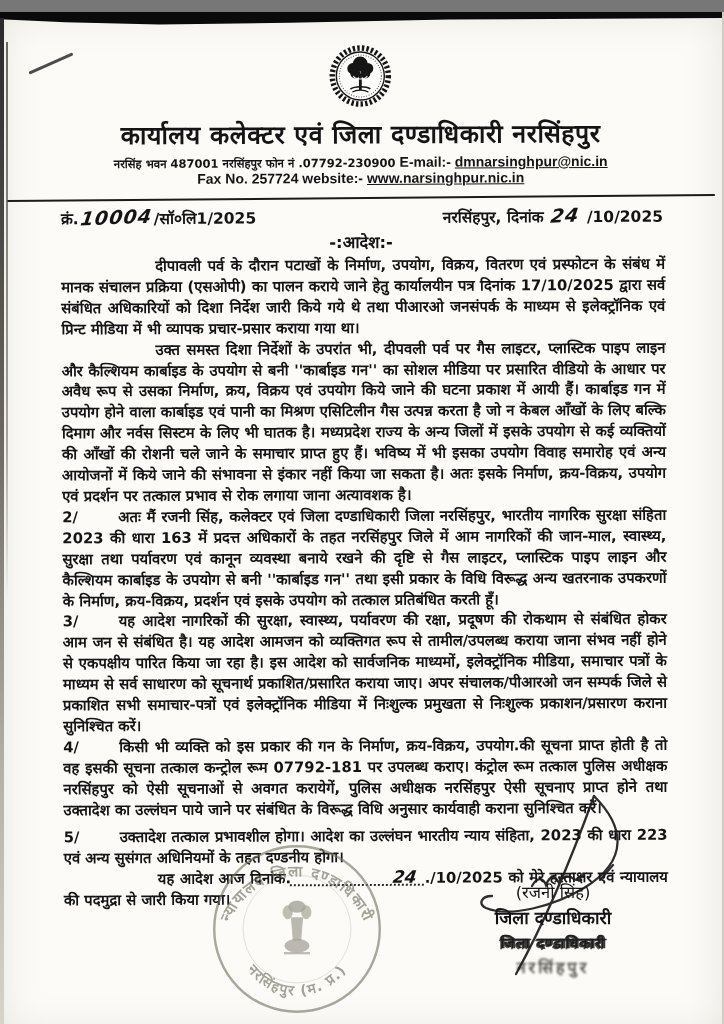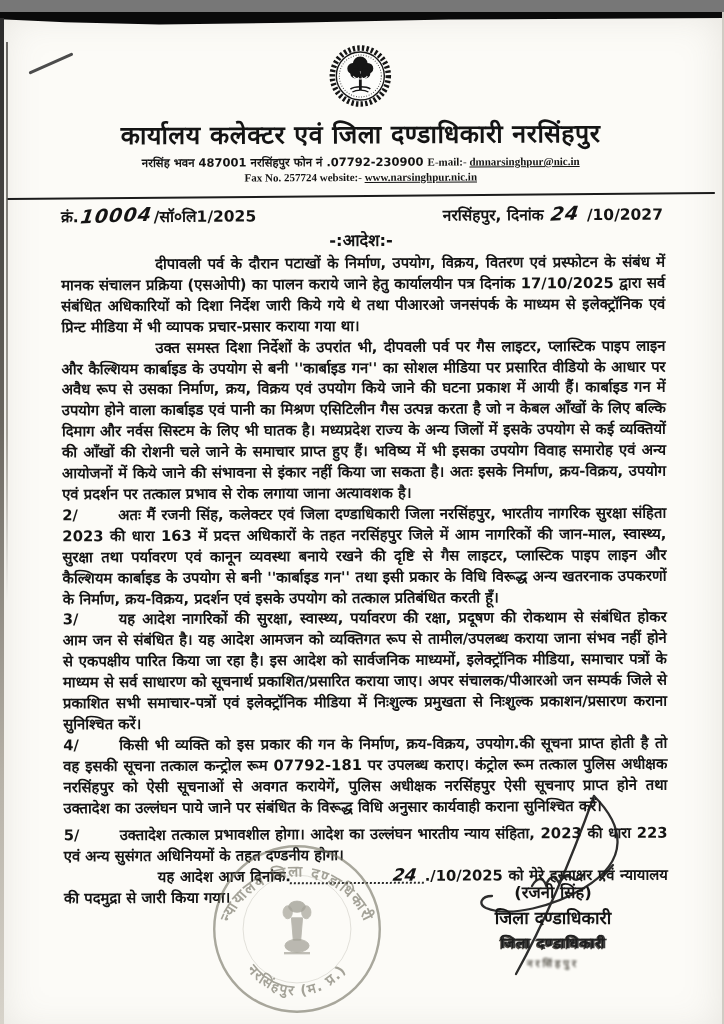--- a/index.html
+++ b/index.html
@@ -20,21 +20,21 @@
   .scan-bottom{position:absolute;bottom:0;left:0;width:100%;height:8px;
     background:linear-gradient(to top,#dedbd3,transparent);z-index:9;}
   .pen-mark{position:absolute;left:27px;top:50px;width:48px;height:3.2px;border-radius:3px;
     background:#4c4c4c;transform:rotate(-24deg);z-index:9;}
 
   
   .content{position:absolute;left:0;top:0;width:724px;transform:rotate(-0.25deg);}
   .emblem-wrap{text-align:center;padding-top:32px;}
   .title{text-align:center;font-size:25px;font-weight:700;letter-spacing:.5px;margin-top:4px;}
   .addr{text-align:center;font-size:11.5px;font-weight:700;margin-top:5px;line-height:15px;}
-  .addr .mono{font-family:Liberation Serif, serif;font-size:11px;}
+  .addr .mono{font-family:Liberation Sans, sans-serif;font-size:14px;}
   .addr .lnk{text-decoration:underline;text-align:right;}
   .rule{border-top:2.6px solid #1b1b1b;margin:10px 8px 0 8px;transform:rotate(-0.25deg);}
 
   .refrow{display:flex;justify-content:space-between;align-items:baseline;
     margin:6px 60px 0 62px;font-size:15.5px;font-weight:700;}
   .hand{font-style:italic;font-size:19px;font-weight:600;letter-spacing:1px;
     display:inline-block;transform:skewX(-10deg) rotate(-2deg);padding:0 2px;}
   .order-head{text-align:center;font-size:16.5px;font-weight:700;margin-top:2px;}
 
   .bodytext{margin:2px 58px 0 62px;}
@@ -46,25 +46,25 @@
   .hand-day{font-style:italic;font-weight:600;font-size:17px;padding:0 8px;
     border-bottom:2px dotted #2b2b2b;display:inline-block;transform:skewX(-8deg);line-height:14px;}
 
   
   .court-stamp{position:absolute;left:204px;top:824px;width:186px;height:186px;
     opacity:.62;filter:blur(.4px);z-index:2;}
 
   
   .sig-svg{position:absolute;left:432px;top:772px;width:262px;height:212px;z-index:5;}
   .sig-block{position:absolute;left:448px;top:868px;width:210px;text-align:center;z-index:4;}
-  .sig-name{font-size:16.5px;font-weight:700;text-align:center;}
+  .sig-name{font-size:16.5px;font-weight:400;text-align:center;}
   .sig-desig{font-size:17.5px;font-weight:700;margin-top:2px;}
   .sig-stamp1{font-size:14.5px;font-weight:700;color:#1d1d1d;margin-top:3px;
     filter:blur(.7px);text-shadow:1.5px 0 0 #3a3a3a,-1px 1px 0 #55524c;letter-spacing:1px;}
-  .sig-stamp2{font-size:10px;font-weight:700;color:#5d5a52;margin-top:4px;
+  .sig-stamp2{font-size:16px;font-weight:700;color:#5d5a52;margin-top:4px;
     filter:blur(.9px);letter-spacing:3px;}
 </style>
 </head>
 <body>
 
 <div class="sheet">
 
   <div class="scan-top"></div>
   <div class="scan-left"></div>
   <div class="scan-left2"></div>
@@ -95,21 +95,21 @@
       <span>नरसिंह भवन 487001 नरसिंहपुर फोन नं .07792-230900 </span><span class="mono">E-mail:- </span><span class="mono lnk">dmnarsinghpur@nic.in</span><br>
       <span class="mono">Fax No. 257724 website:- </span><span class="mono lnk">www.narsinghpur.nic.in</span>
     </div>
     <div class="rule"></div>
 
     <div class="refrow">
       <div>
         <span>क्रं.</span><span class="hand">10004</span><span>/सॉ०लि1/2025</span>
       </div>
       <div>
-        <span>नरसिंहपुर, दिनांक </span><span class="hand">24</span><span> /10/2027</span>
+        <span>नरसिंहपुर, दिनांक </span><span class="hand">24</span><span> /10/2025</span>
       </div>
     </div>
 
     <div class="order-head">-:आदेश:-</div>
 
     <div class="bodytext">
       <p class="body-p indent"><span>दीपावली पर्व के दौरान पटाखों के निर्माण, उपयोग, विक्रय, वितरण एवं प्रस्फोटन के संबंध में मानक संचालन प्रक्रिया (एसओपी) का पालन कराये जाने हेतु कार्यालयीन पत्र दिनांक 17/10/2025 द्वारा सर्व संबंधित अधिकारियों को दिशा निर्देश जारी किये गये थे तथा पीआरओ जनसंपर्क के माध्यम से इलेक्ट्रॉनिक एवं प्रिन्ट मीडिया में भी व्यापक प्रचार-प्रसार कराया गया था।</span></p>
       <p class="body-p indent"><span>उक्त समस्त दिशा निर्देशों के उपरांत भी, दीपवली पर्व पर गैस लाइटर, प्लास्टिक पाइप लाइन और कैल्शियम कार्बाइड के उपयोग से बनी ''कार्बाइड गन'' का सोशल मीडिया पर प्रसारित वीडियो के आधार पर अवैध रूप से उसका निर्माण, क्रय, विक्रय एवं उपयोग किये जाने की घटना प्रकाश में आयी हैं। कार्बाइड गन में उपयोग होने वाला कार्बाइड एवं पानी का मिश्रण एसिटिलीन गैस उत्पन्न करता है जो न केबल आँखों के लिए बल्कि दिमाग और नर्वस सिस्टम के लिए भी घातक है। मध्यप्रदेश राज्य के अन्य जिलों में इसके उपयोग से कई व्यक्तियों की आँखों की रोशनी चले जाने के समाचार प्राप्त हुए हैं। भविष्य में भी इसका उपयोग विवाह समारोह एवं अन्य आयोजनों में किये जाने की संभावना से इंकार नहीं किया जा सकता है। अतः इसके निर्माण, क्रय-विक्रय, उपयोग एवं प्रदर्शन पर तत्काल प्रभाव से रोक लगाया जाना अत्यावशक है।</span></p>
       <p class="body-p"><span class="pnum">2/</span><span>अतः मैं रजनी सिंह, कलेक्टर एवं जिला दण्डाधिकारी जिला नरसिंहपुर, भारतीय नागरिक सुरक्षा संहिता 2023 की धारा 163 में प्रदत्त अधिकारों के तहत नरसिंहपुर जिले में आम नागरिकों की जान-माल, स्वास्थ्य, सुरक्षा तथा पर्यावरण एवं कानून व्यवस्था बनाये रखने की दृष्टि से गैस लाइटर, प्लास्टिक पाइप लाइन और कैल्शियम कार्बाइड के उपयोग से बनी ''कार्बाइड गन'' तथा इसी प्रकार के विधि विरूद्ध अन्य खतरनाक उपकरणों के निर्माण, क्रय-विक्रय, प्रदर्शन एवं इसके उपयोग को तत्काल प्रतिबंधित करती हूँ।</span></p>
       <p class="body-p"><span class="pnum">3/</span><span>यह आदेश नागरिकों की सुरक्षा, स्वास्थ्य, पर्यावरण की रक्षा, प्रदूषण की रोकथाम से संबंधित होकर आम जन से संबंधित है। यह आदेश आमजन को व्यक्तिगत रूप से तामील/उपलब्ध कराया जाना संभव नहीं होने से एकपक्षीय पारित किया जा रहा है। इस आदेश को सार्वजनिक माध्यमों, इलेक्ट्रॉनिक मीडिया, समाचार पत्रों के माध्यम से सर्व साधारण को सूचनार्थ प्रकाशित/प्रसारित कराया जाए। अपर संचालक/पीआरओ जन सम्पर्क जिले से प्रकाशित सभी समाचार-पत्रों एवं इलेक्ट्रॉनिक मीडिया में निःशुल्क प्रमुखता से निःशुल्क प्रकाशन/प्रसारण कराना सुनिश्चित करें।</span></p>

